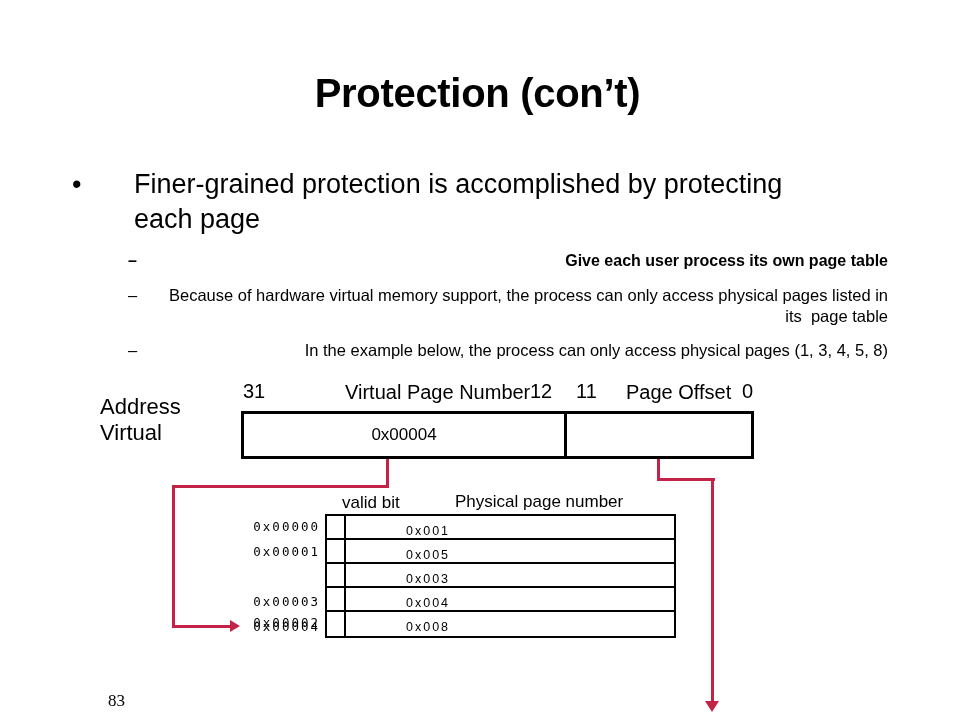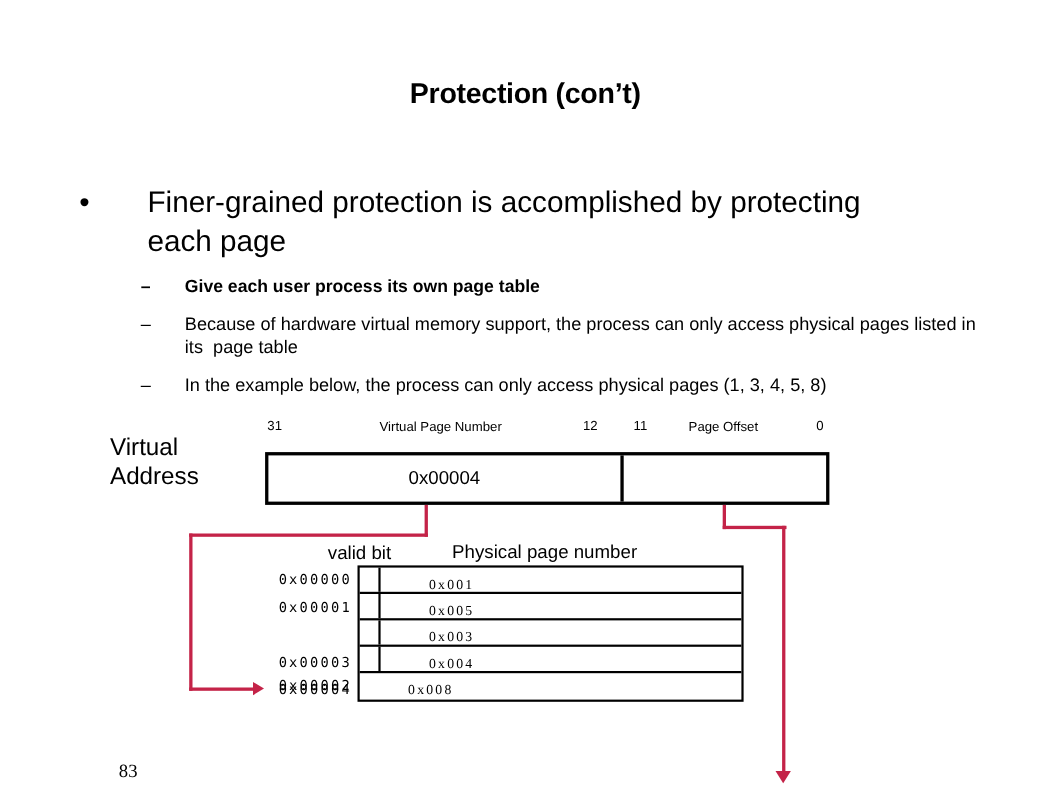--- a/index.html
+++ b/index.html
@@ -19,21 +19,21 @@
     overflow: hidden;
   }
 
   
   #slide-title {
     position: absolute;
     left: 0;
     top: 72px;
     width: 955px;
     text-align: center;
-    font-size: 26px;
+    font-size: 40px;
     font-weight: bold;
     letter-spacing: -0.3px;
     line-height: 1.05;
   }
 
   
   .bullet1 {
     position: absolute;
     left: 72px;
     top: 167px;
@@ -60,43 +60,44 @@
     font-size: 16.5px;
     line-height: 1.27;
   }
   .bullet2 .mark {
     position: absolute;
     left: 0;
     top: 0;
   }
   .bullet2 .txt {
     display: block;
-    margin-left: 40px;
+    margin-left: 27px;
     white-space: pre-wrap;
+    text-align: right;
   }
   .bullet2.b-bold { font-weight: bold; font-size: 16px; }
   #sub1 { top: 251px; }
   #sub2 { top: 285px; }
   #sub3 { top: 340px; }
 
   
   #va-caption {
     position: absolute;
     left: 100px;
     top: 394px;
     width: 140px;
     font-size: 22px;
     line-height: 1.2;
     text-align: left;
   }
 
   
   .bitlabel {
     position: absolute;
-    font-size: 12px;
+    font-size: 20px;
     line-height: 1;
     white-space: nowrap;
   }
   #lbl-31      { left: 243px; top: 381px; }
   #lbl-vpn     { left: 345px; top: 382px; }
   #lbl-12      { left: 530px; top: 381px; }
   #lbl-11      { left: 576px; top: 381px; }
   #lbl-offset  { left: 626px; top: 382px; }
   #lbl-0       { left: 742px; top: 381px; }
 
@@ -127,54 +128,55 @@
     justify-content: center;
     font-size: 17px;
   }
 
   
   .tbl-head {
     position: absolute;
     font-size: 17px;
     line-height: 1;
     white-space: nowrap;
+    margin-left: 44px;
   }
   #head-valid { left: 298px; top: 494px; }
   #head-ppn   { left: 411px; top: 493px; }
 
   
   #pt {
     position: absolute;
     left: 325px;
     top: 514px;
     width: 351px;
     border: 2px solid #000000;
     box-sizing: border-box;
   }
   .pt-row {
     display: flex;
     height: 24px;
     border-bottom: 2px solid #000000;
     box-sizing: border-box;
   }
-  .pt-row:last-child { border-bottom: none; flex-direction: column; }
+  .pt-row:last-child { border-bottom: none; }
   .pt-valid {
     width: 19px;
     border-right: 2px solid #000000;
     box-sizing: border-box;
   }
   .pt-ppn {
     flex: 1;
     position: relative;
   }
   .pt-ppn span {
     position: absolute;
-    left: 44px;
+    left: 60px;
     top: 8px;
-    font-family: Liberation Serif, serif;
+    font-family: Liberation Sans, sans-serif;
     font-size: 12.5px;
     letter-spacing: 2px;
     white-space: nowrap;
   }
 
   
   .pt-label {
     position: absolute;
     left: 215px;
     width: 105px;
@@ -244,22 +246,22 @@
   <div class="bullet2" id="sub2">
     <span class="mark">–</span>
     <span class="txt">Because of hardware virtual memory support, the process can only access physical pages listed in its  page table</span>
   </div>
   <div class="bullet2" id="sub3">
     <span class="mark">–</span>
     <span class="txt">In the example below, the process can only access physical pages (1, 3, 4, 5, 8)</span>
   </div>
 
   <div id="va-caption">
+    <div>Address</div>
     <div>Virtual</div>
-    <div>Address</div>
   </div>
 
   <div class="bitlabel" id="lbl-31">31</div>
   <div class="bitlabel" id="lbl-vpn">Virtual Page Number</div>
   <div class="bitlabel" id="lbl-12">12</div>
   <div class="bitlabel" id="lbl-11">11</div>
   <div class="bitlabel" id="lbl-offset">Page Offset</div>
   <div class="bitlabel" id="lbl-0">0</div>
 
   <div id="va-box">

